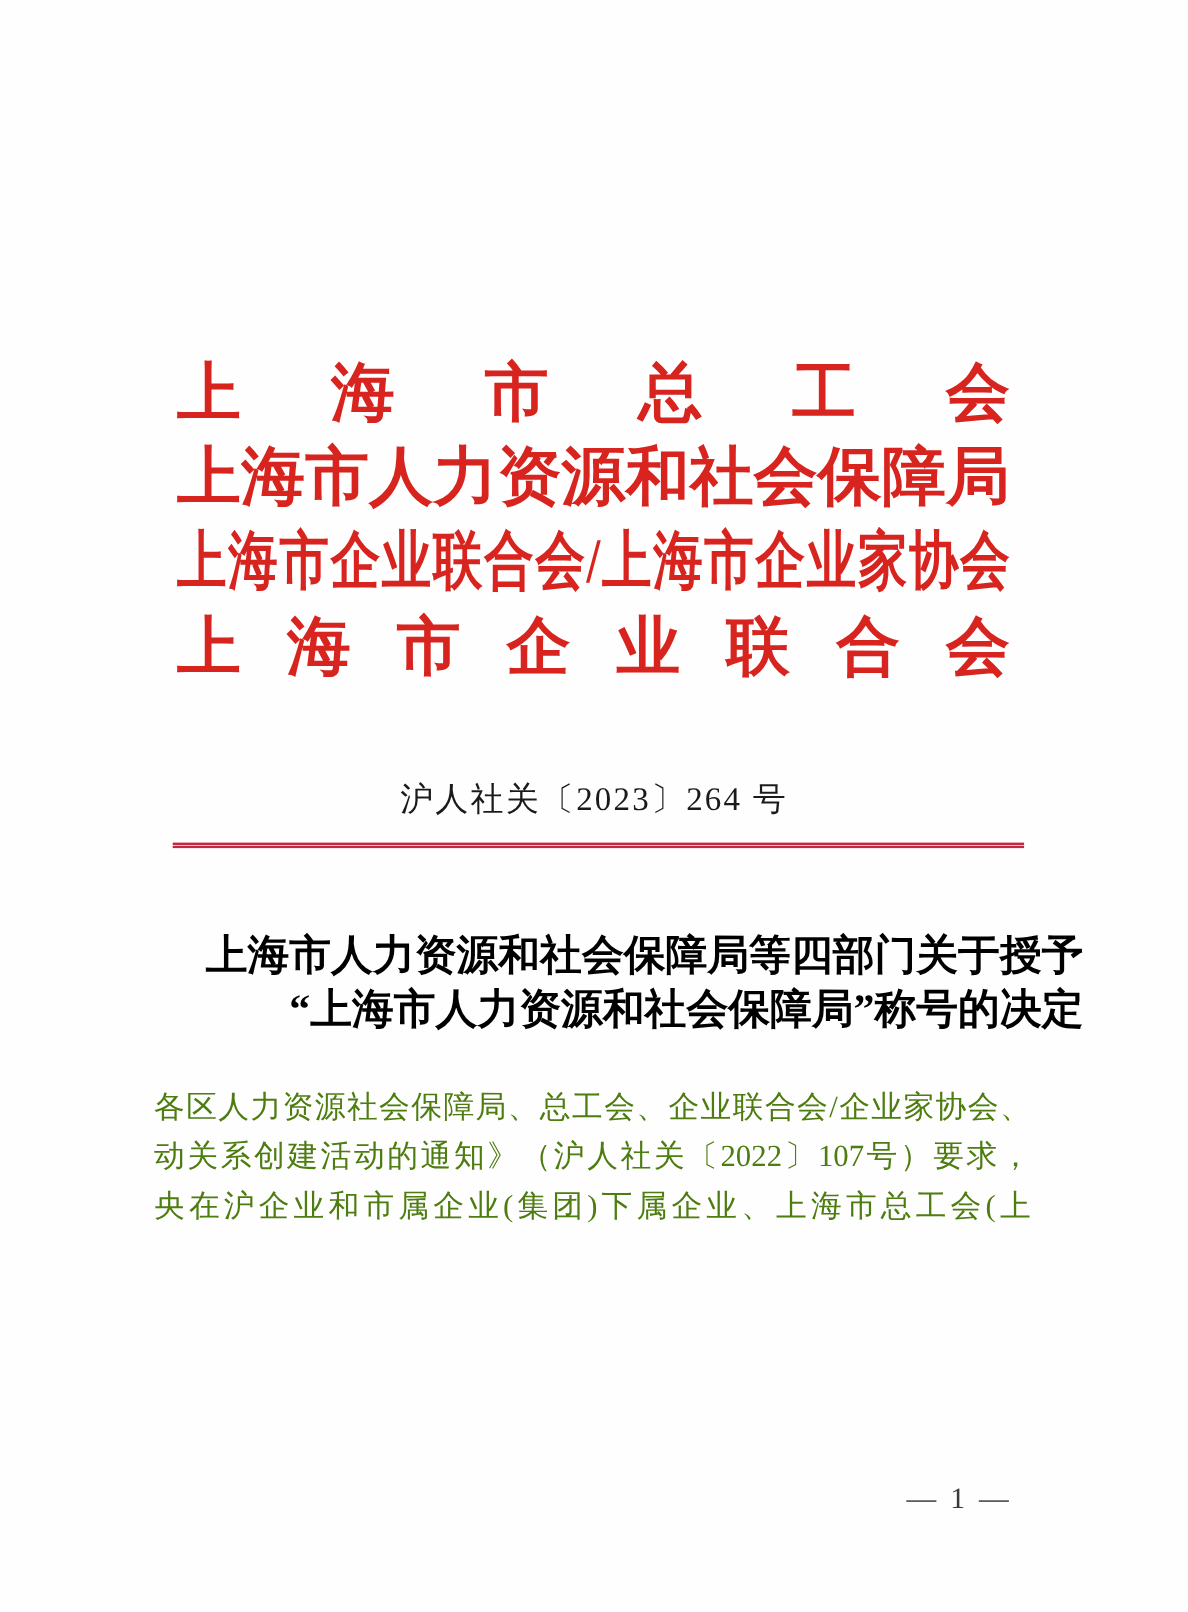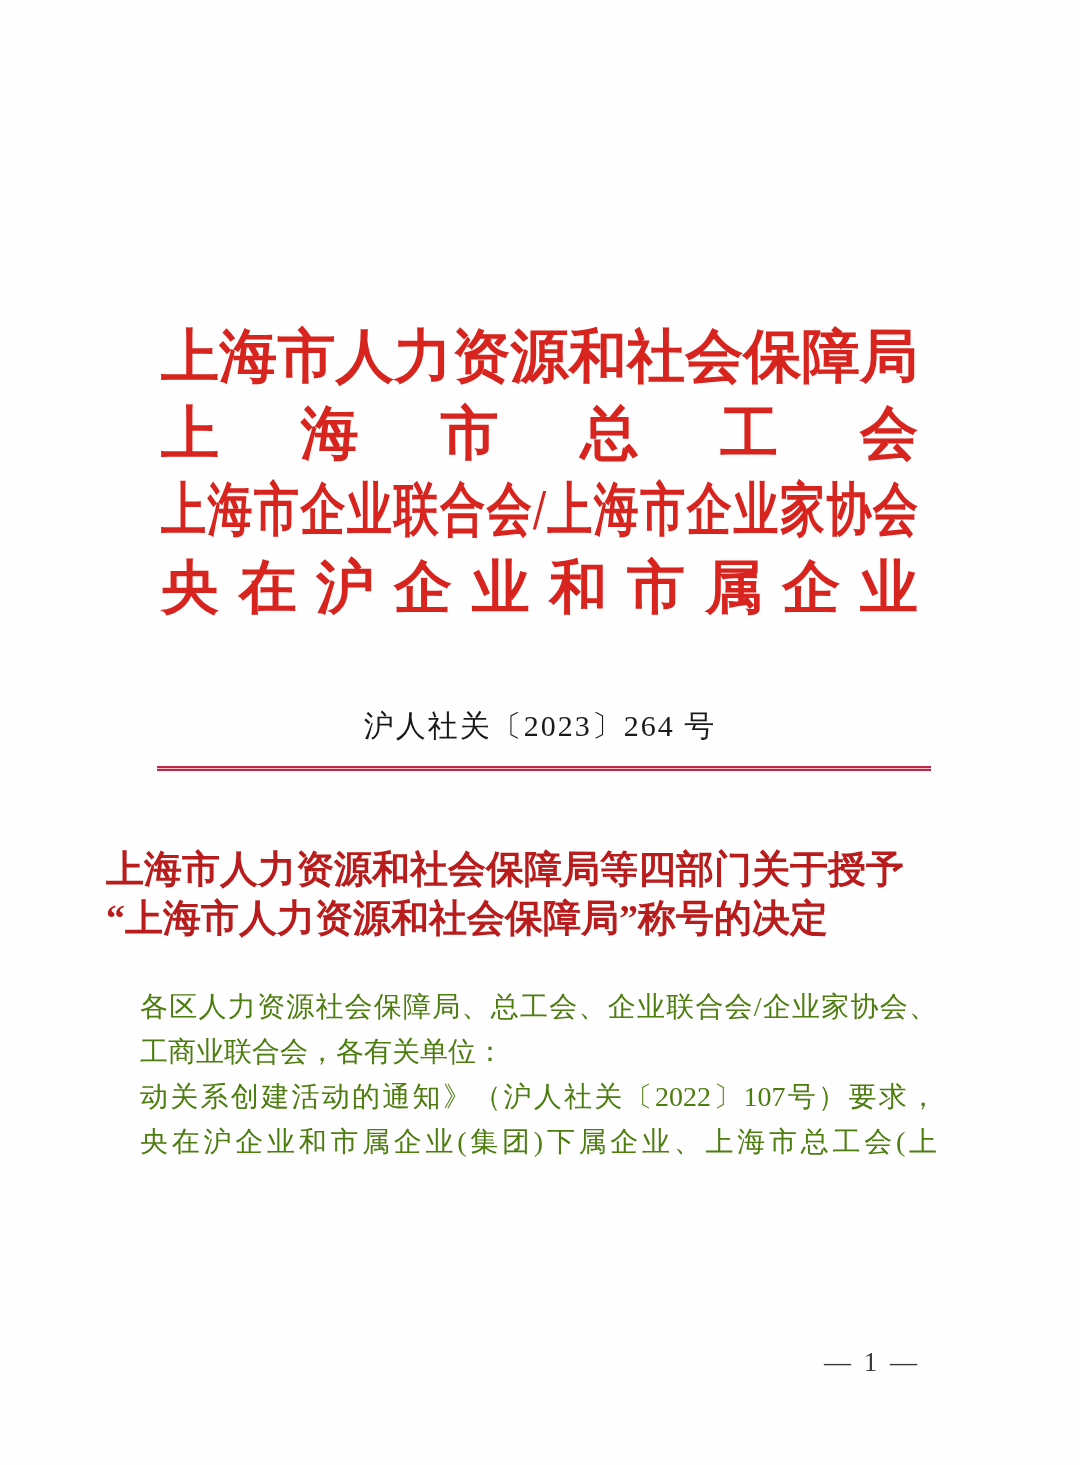--- a/index.html
+++ b/index.html
@@ -64,28 +64,28 @@
     background: linear-gradient(to bottom,
       #c22743 0, #c22743 2px,
       #eec3ca 2px, #eec3ca 3px,
       #c22743 3px, #c22743 5px);
   }
 
   
   .title {
     position: absolute;
     top: 845px;
-    left: 106px;
+    left: 85px;
     width: 900px;
     margin: 0;
-    text-align: left;
+    text-align: right;
     font-size: 38px;
     font-weight: 900;
     line-height: 49px;
-    color: #b91c1c;
+    color: #000000;
   }
 
   
   .body-text {
     position: absolute;
     top: 984px;
     left: 140px;
     width: 797px;
     font-size: 28px;
     color: #4d7c0f;
@@ -113,37 +113,36 @@
     color: #3a3a3a;
     letter-spacing: 3px;
   }
 </style>
 </head>
 <body>
 
 <div class="page">
 
   <header class="letterhead">
+    <div class="hl hl-2">上海市总工会</div>
     <div class="hl hl-1">上海市人力资源和社会保障局</div>
-    <div class="hl hl-2">上海市总工会</div>
     <div class="hl hl-3">上海市企业联合会/上海市企业家协会</div>
-    <div class="hl hl-4">央在沪企业和市属企业</div>
+    <div class="hl hl-4">上海市企业联合会</div>
   </header>
 
   <div class="doc-number">沪人社关〔2023〕264 号</div>
 
   <div class="red-rule"></div>
 
   <h1 class="title">
     <span>上海市人力资源和社会保障局等四部门关于授予</span><br>
     <span>“上海市人力资源和社会保障局”称号的决定</span>
   </h1>
 
   <main class="body-text">
     <div class="bline stretch">各区人力资源社会保障局、总工会、企业联合会/企业家协会、</div>
-    <div class="bline">工商业联合会，各有关单位：</div>
     <div class="bline stretch">动关系创建活动的通知》（沪人社关〔2022〕107号）要求，</div>
     <div class="bline stretch">央在沪企业和市属企业(集团)下属企业、上海市总工会(上</div>
   </main>
 
   <div class="page-number">— 1 —</div>
 
 </div>
 
 </body></html>

